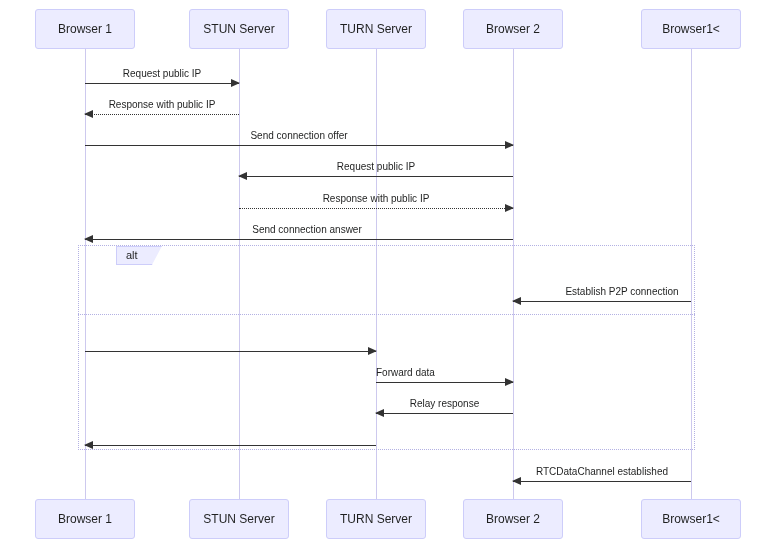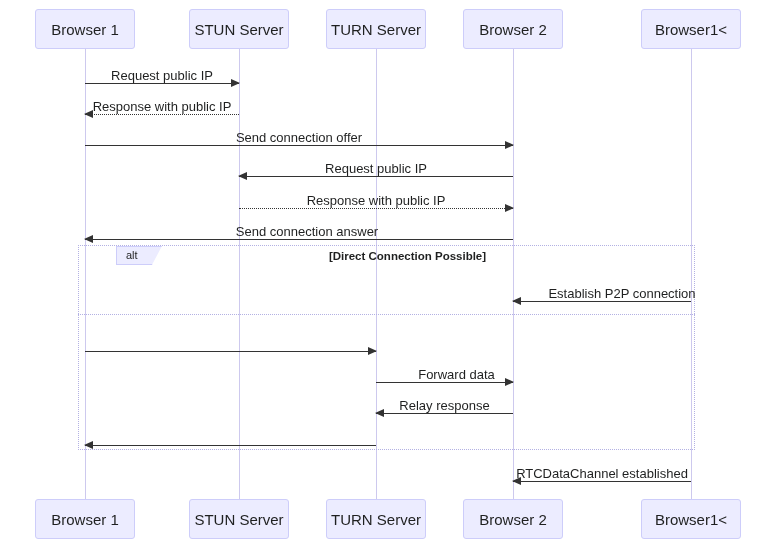--- a/index.html
+++ b/index.html
@@ -25,21 +25,21 @@
     border: 1px solid #cdcdfa;
     border-radius: 3px;
     display: flex;
     align-items: center;
     justify-content: center;
     font-size: 11.5px;
     color: #1f2020;
     line-height: 1;
     white-space: nowrap;
   }
-  .actor-label { font-size: 15px; color: #1f2020; }
+  .actor-label { font-size: 12px; color: #1f2020; }
 
   
   .lifeline {
     position: absolute;
     width: 1px;
     background: #cdc9ee;
   }
 
   
   .alt-block {
@@ -101,39 +101,38 @@
     right: -1px;
     border-left: 9px solid #333333;
   }
   .arrowhead.left {
     left: -1px;
     border-right: 9px solid #333333;
   }
 
   .msg-label {
     position: absolute;
-    font-size: 13px;
+    font-size: 10px;
     color: #1f2020;
     white-space: nowrap;
     line-height: 1;
   }
 </style>
 </head>
 <body>
 
 <div id="diagram">
     <div class="lifeline" style="left: 84.5px; top: 49px; height: 450px;"></div>
     <div class="lifeline" style="left: 238.5px; top: 49px; height: 450px;"></div>
     <div class="lifeline" style="left: 375.5px; top: 49px; height: 450px;"></div>
     <div class="lifeline" style="left: 512.5px; top: 49px; height: 450px;"></div>
     <div class="lifeline" style="left: 690.5px; top: 49px; height: 450px;"></div>
     <div class="alt-block" style="left: 78px; top: 245px; width: 617px; height: 205px;"></div>
     <div class="alt-divider" style="left: 78px; top: 314px; width: 617px;"></div>
     <div class="alt-tag" style="left: 78px; top: 246px;">alt</div>
-    <div class="alt-condition" style="left: 0px; top: 250px; width: 695px; text-align: center; padding-left: 120px;">[Direct Connection Possible]</div>
     <div class="msg solid" style="left: 85px; top: 83px; width: 154px;">
       <div class="line"></div>
       <div class="arrowhead right"></div>
     </div>
     <div class="msg-label" style="left: 85px; width: 154px; text-align: center; top: 69px;">Request public IP</div>
     <div class="msg dotted" style="left: 85px; top: 114px; width: 154px;">
       <div class="line"></div>
       <div class="arrowhead left"></div>
     </div>
     <div class="msg-label" style="left: 85px; width: 154px; text-align: center; top: 100px;">Response with public IP</div>
@@ -163,21 +162,21 @@
     </div>
     <div class="msg-label" style="left: 533px; width: 178px; text-align: center; top: 287px;">Establish P2P connection</div>
     <div class="msg solid" style="left: 85px; top: 351px; width: 291px;">
       <div class="line"></div>
       <div class="arrowhead right"></div>
     </div>
     <div class="msg solid" style="left: 376px; top: 382px; width: 137px;">
       <div class="line"></div>
       <div class="arrowhead right"></div>
     </div>
-    <div class="msg-label" style="left: 376px; width: 137px; text-align: center; top: 368px; padding-left: 24px;">Forward data</div>
+    <div class="msg-label" style="left: 376px; width: 137px; text-align: left; top: 368px;">Forward data</div>
     <div class="msg solid" style="left: 376px; top: 413px; width: 137px;">
       <div class="line"></div>
       <div class="arrowhead left"></div>
     </div>
     <div class="msg-label" style="left: 376px; width: 137px; text-align: center; top: 399px;">Relay response</div>
     <div class="msg solid" style="left: 85px; top: 445px; width: 291px;">
       <div class="line"></div>
       <div class="arrowhead left"></div>
     </div>
     <div class="msg solid" style="left: 513px; top: 481px; width: 178px;">

